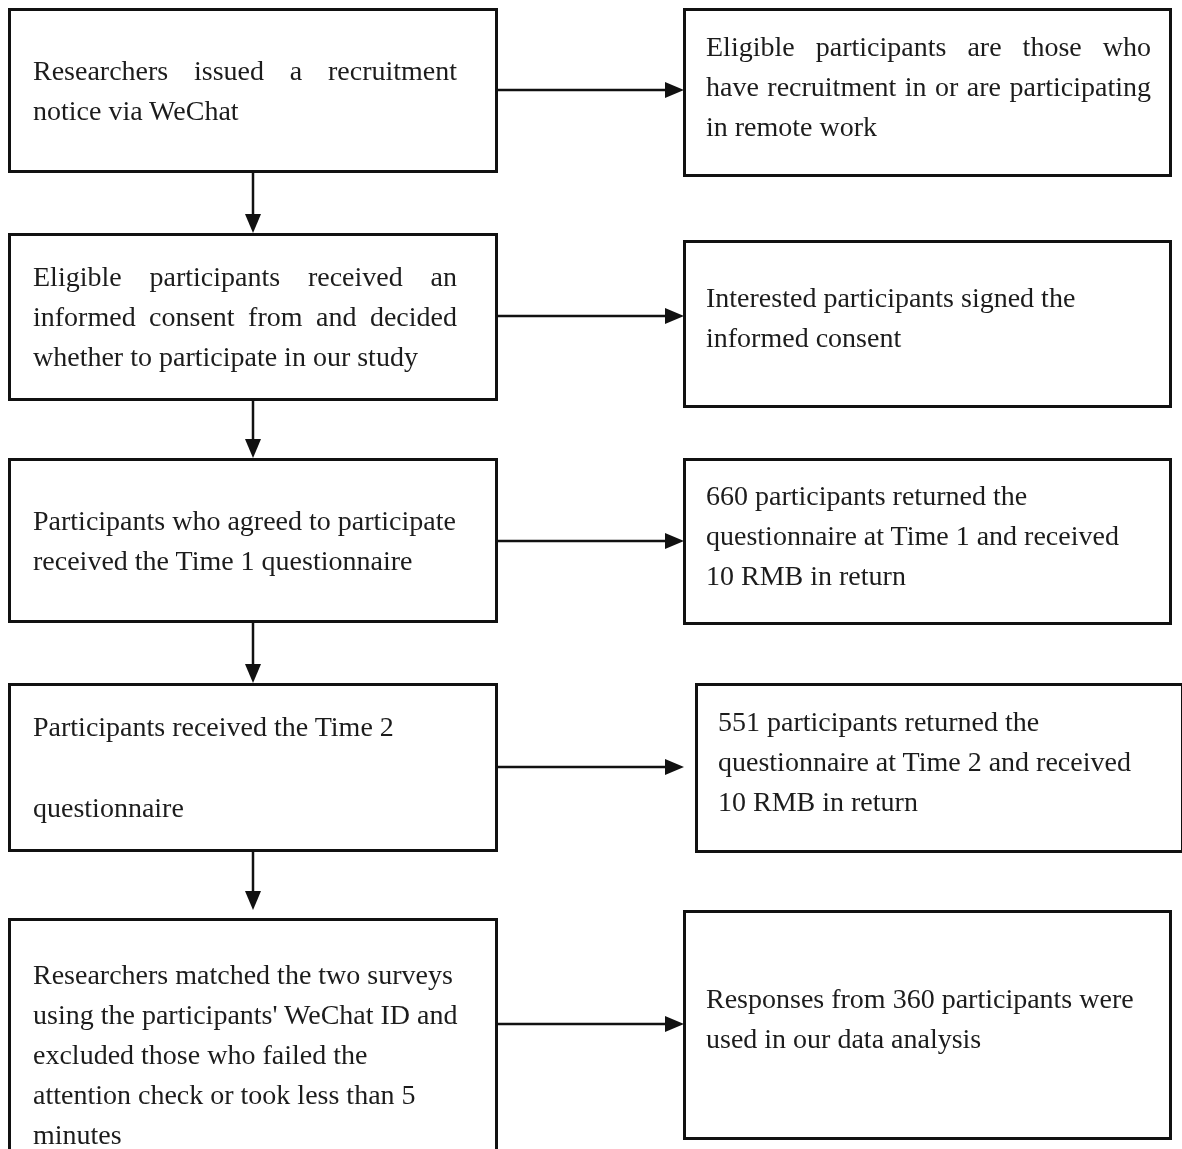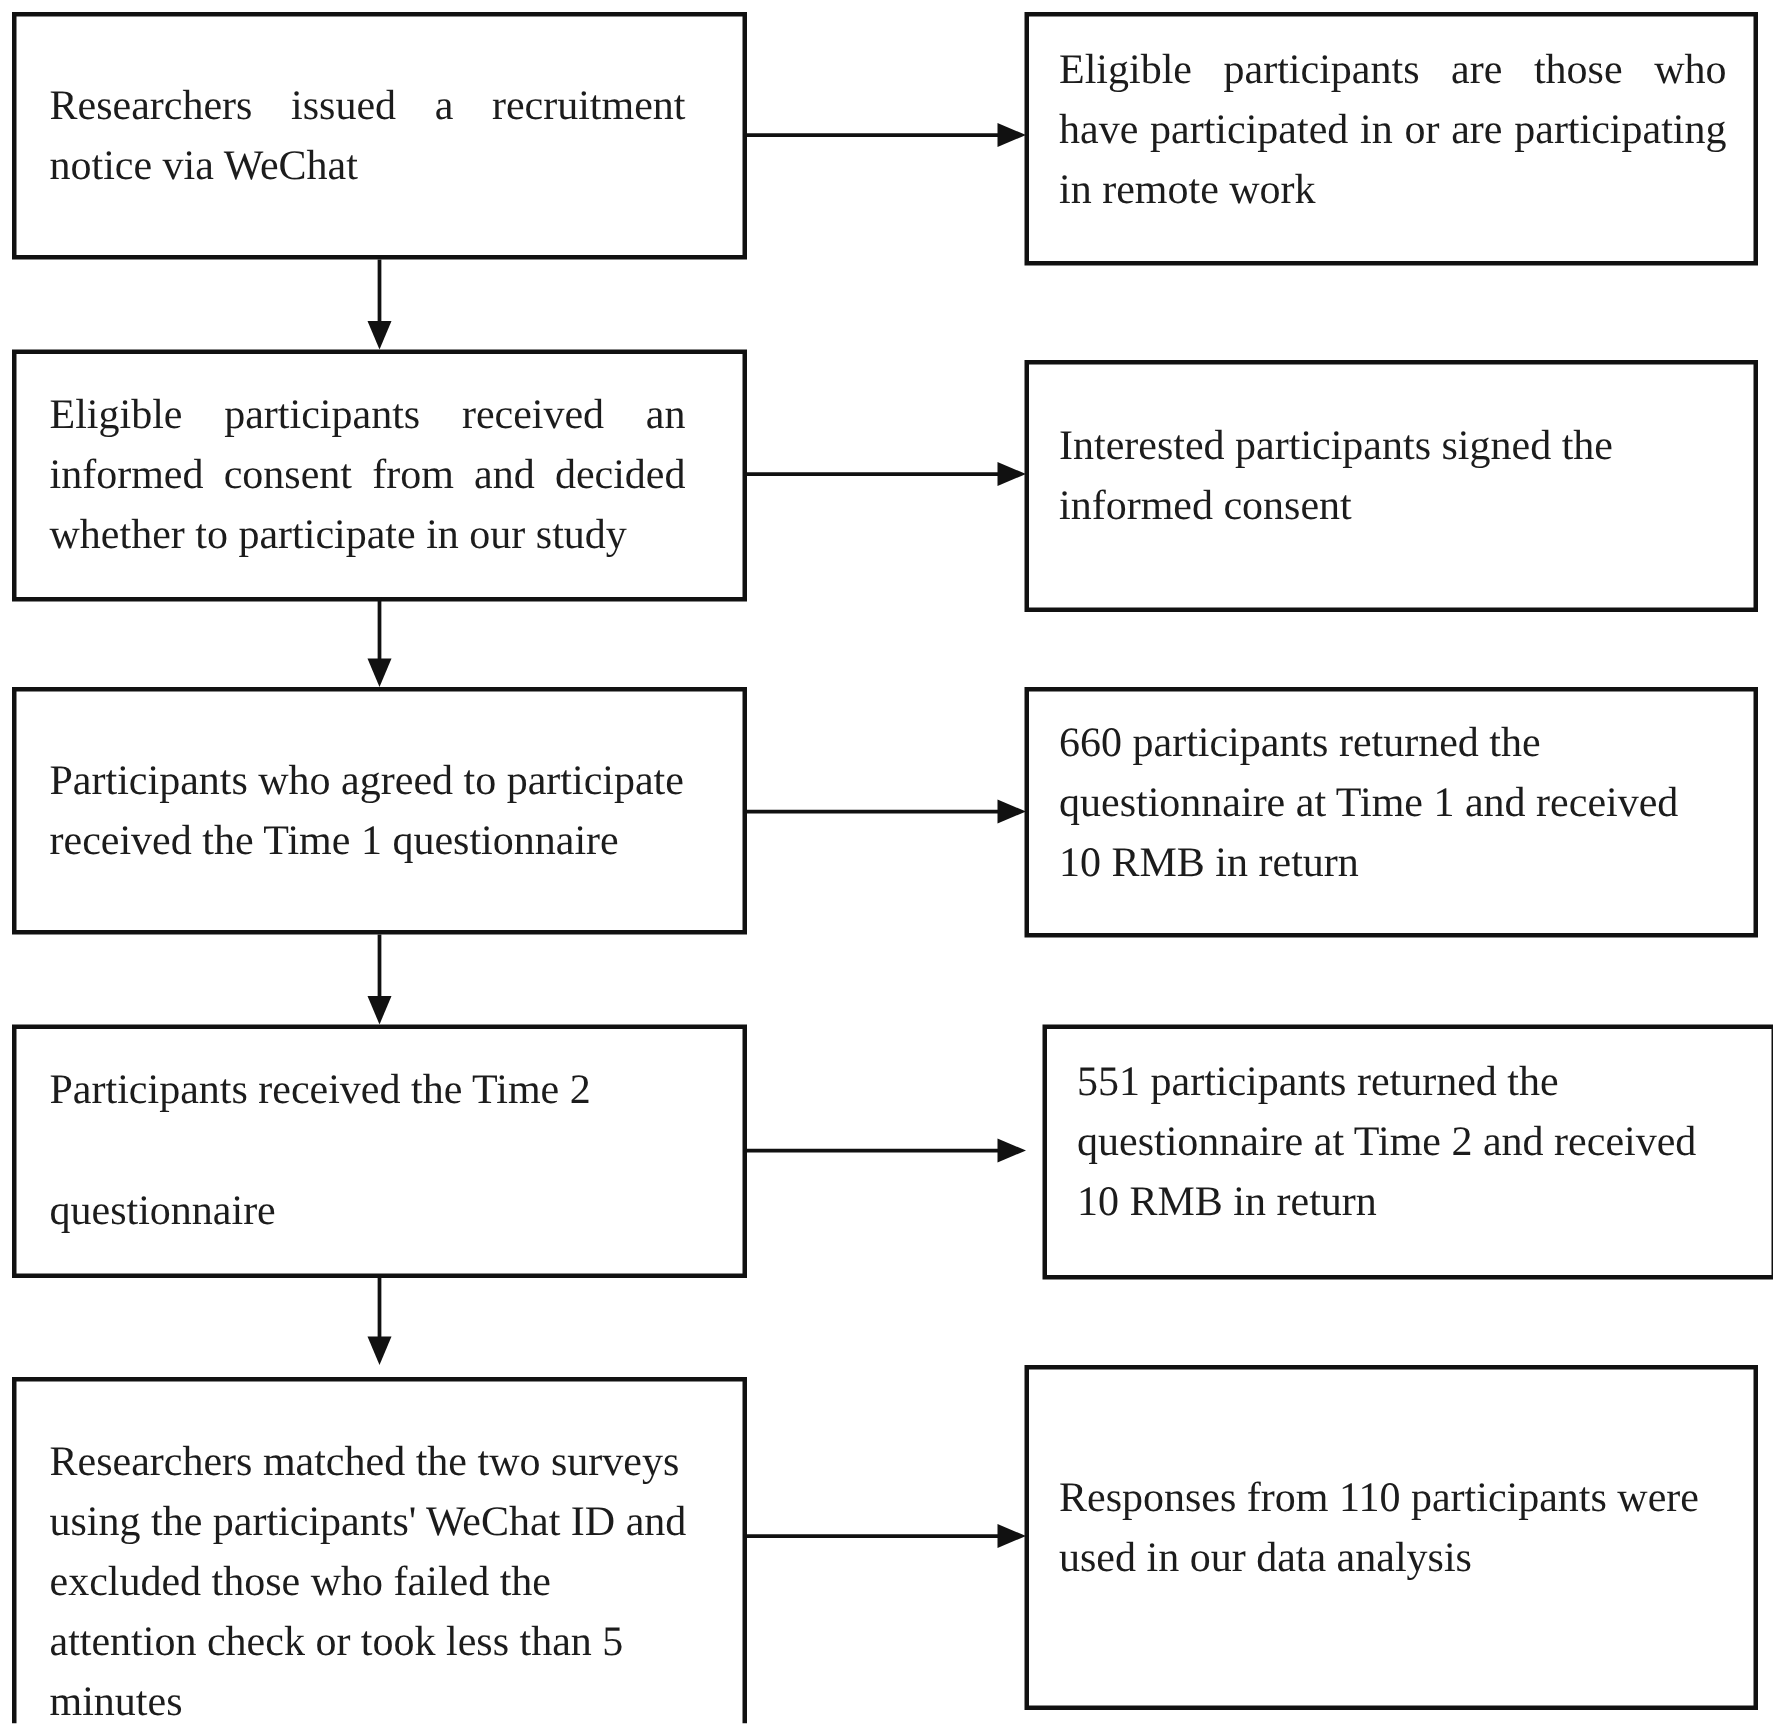--- a/index.html
+++ b/index.html
@@ -35,21 +35,21 @@
 <body>
 
 <div class="canvas">
 
   <div class="box left" style="top:8px; height:165px;">
     <div class="ln stretch">Researchers issued a recruitment</div>
     <div class="ln">notice via WeChat</div>
   </div>
   <div class="box right" style="top:8px; height:169px;">
     <div class="ln stretch">Eligible participants are those who</div>
-    <div class="ln stretch">have participated in or are participating</div>
+    <div class="ln stretch">have recruitment in or are participating</div>
     <div class="ln">in remote work</div>
   </div>
 
   <div class="box left" style="top:233px; height:168px;">
     <div class="ln stretch">Eligible participants received an</div>
     <div class="ln stretch">informed consent from and decided</div>
     <div class="ln">whether to participate in our study</div>
   </div>
   <div class="box right" style="top:240px; height:168px;">
     <div class="ln">Interested participants signed the</div>
@@ -77,21 +77,21 @@
   </div>
 
   <div class="box left" style="top:918px; height:273px;">
     <div class="ln">Researchers matched the two surveys</div>
     <div class="ln">using the participants' WeChat ID and</div>
     <div class="ln">excluded those who failed the</div>
     <div class="ln">attention check or took less than 5</div>
     <div class="ln">minutes</div>
   </div>
   <div class="box right" style="top:910px; height:230px;">
-    <div class="ln">Responses from 110 participants were</div>
+    <div class="ln">Responses from 360 participants were</div>
     <div class="ln">used in our data analysis</div>
   </div>
 
   <svg class="arrows" width="1182" height="1149" viewBox="0 0 1182 1149">
     <g>
       <line x1="498" y1="90" x2="667" y2="90"></line>
         <polygon points="665,82 665,98 684,90"></polygon>
     </g>
     <g>
       <line x1="498" y1="316" x2="667" y2="316"></line>

